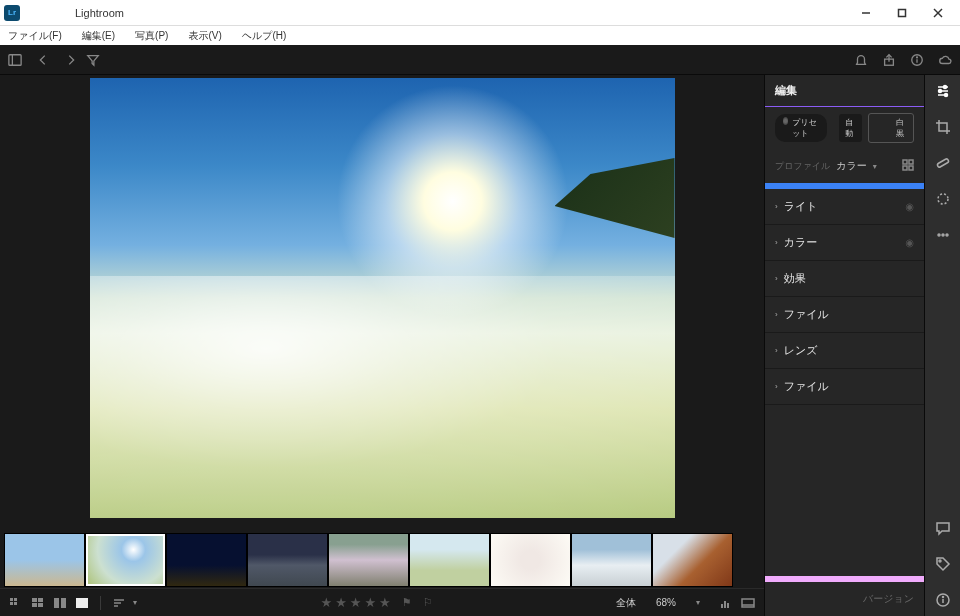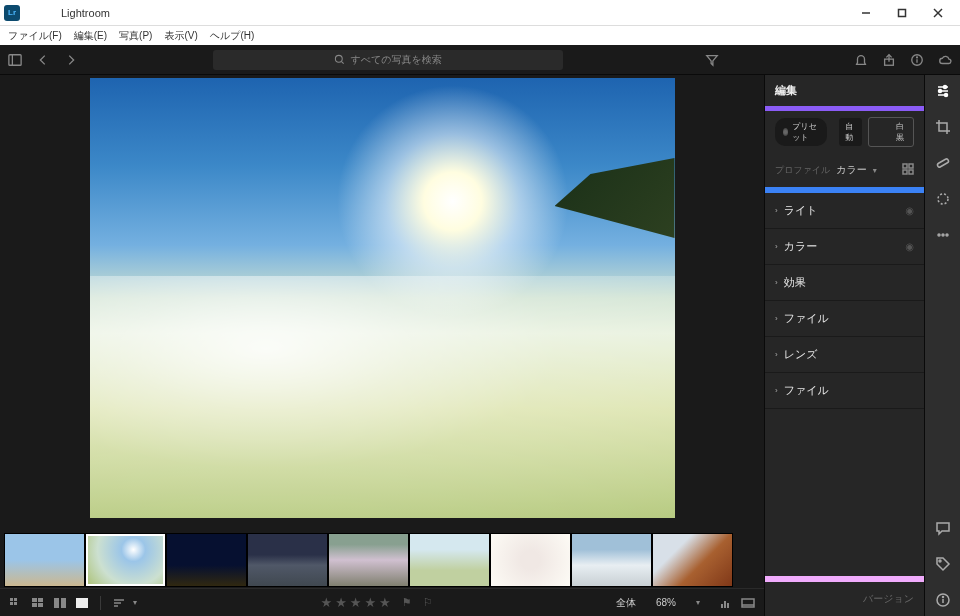--- a/index.html
+++ b/index.html
@@ -1,27 +1,27 @@
 <!DOCTYPE html>
 <html><head>
 <meta charset="utf-8">
 <style>
 * { margin: 0; padding: 0; box-sizing: border-box; font-family: "Segoe UI", Meiryo, sans-serif; }
 body { width: 960px; height: 616px; overflow: hidden; background: #fff; }
 
 
 .titlebar { height: 26px; background: #fff; display: flex; align-items: center; padding: 0 4px; border-bottom: 1px solid #ddd; }
-.titlebar .app-icon { width: 16px; height: 16px; background: #0c4a6e; border-radius: 3px; display: flex; align-items: center; justify-content: center; color: #4db8ff; font-size: 8px; font-weight: bold; margin-right: 1px; }
+.titlebar .app-icon { width: 16px; height: 16px; background: #0c4a6e; border-radius: 3px; display: flex; align-items: center; justify-content: center; color: #4db8ff; font-size: 8px; font-weight: bold; margin-right: 15px; }
 .titlebar .title { font-size: 11px; color: #333; flex: 1; padding-left: 40px; }
 .titlebar .win-controls { display: flex; }
 .titlebar .win-btn { width: 36px; height: 24px; display: flex; align-items: center; justify-content: center; color: #333; font-size: 12px; }
 .titlebar .win-btn svg { width: 10px; height: 10px; }
 
 
-.menubar { height: 19px; background: #fff; display: flex; align-items: center; padding: 0 4px; gap: 4px; }
+.menubar { height: 19px; background: #fff; display: flex; align-items: center; padding: 0 4px; gap: 12px; }
 .menubar .menu-item { font-size: 10px; color: #333; padding: 0 4px; }
 
 
 .app { height: calc(616px - 45px); background: #1a1a1a; display: flex; flex-direction: column; }
 
 
 .topbar { height: 30px; background: #1a1a1a; display: flex; align-items: center; padding: 0 8px; border-bottom: 1px solid #0a0a0a; }
 .topbar .left { display: flex; align-items: center; gap: 14px; }
 .topbar .icon { color: #888; display: flex; align-items: center; }
 .topbar .icon svg { width: 14px; height: 14px; }
@@ -74,23 +74,23 @@
 .bottombar .view-btn.active { color: #eee; }
 .bottombar .sep { width: 1px; height: 14px; background: #3a3a3a; margin: 0 4px; }
 .bottombar .stars { margin: 0 auto; color: #555; font-size: 13px; display: flex; align-items: center; gap: 3px; }
 .bottombar .flag { color: #555; font-size: 11px; margin-left: 8px; }
 .bottombar .zoom { color: #ccc; font-size: 10px; display: flex; align-items: center; gap: 20px; }
 .bottombar .chev { color: #888; font-size: 8px; }
 .bottombar .view-btn svg { width:14px; height:12px; }
 
 
 .right-panel { width: 160px; background: #262626; display: flex; flex-direction: column; border-left: 1px solid #0a0a0a; }
-.right-panel .heading { color: #eee; font-size: 11px; font-weight: bold; padding: 8px 10px; border-bottom: 5px solid #8b5cf6; }
+.right-panel .heading { color: #eee; font-size: 11px; font-weight: bold; padding: 8px 10px; border-bottom: 1px solid #8b5cf6; }
 .right-panel .row-btns { display: flex; gap: 6px; padding: 6px 10px; align-items: center; }
-.right-panel .preset-btn { background: #1a1a1a; border-radius: 10px; padding: 3px 8px; color: #ccc; font-size: 8px; display: flex; align-items: center; gap: 4px; }
+.right-panel .preset-btn { background: #1a1a1a; border-radius: 10px; padding: 3px 8px; color: #ccc; font-size: 8px; display: flex; align-items: flex-start; gap: 4px; }
 .right-panel .preset-btn .dot { width:8px; height:8px; border-radius:50%; background: radial-gradient(circle,#666 30%,#333 100%); }
 .right-panel .btn-small { background: #1a1a1a; border-radius: 3px; padding: 3px 6px; color: #ccc; font-size: 8px; }
 .right-panel .btn-small.outline { background: transparent; border: 1px solid #555; padding-left: 27px; }
 .right-panel .profile-row { display: flex; align-items: center; padding: 8px 10px; gap: 6px; border-bottom: 6px solid #3b82f6; }
 .right-panel .profile-label { color: #666; font-size: 9px; }
 .right-panel .profile-value { color: #ccc; font-size: 10px; }
 .right-panel .profile-row .chev { color: #888; font-size: 8px; }
 .right-panel .profile-row .grid-icon { margin-left: auto; color: #888; }
 .right-panel .section { padding: 10px 10px; border-bottom: 1px solid #1a1a1a; display: flex; align-items: center; gap: 6px; }
 .right-panel .section .chev { color: #aaa; font-size: 8px; }
@@ -155,27 +155,20 @@
           <svg viewBox="0 0 16 16">
             <polyline points="10,3 5,8 10,13"></polyline>
           </svg>
         </div>
       <div class="icon">
           <svg viewBox="0 0 16 16">
             <polyline points="6,3 11,8 6,13"></polyline>
           </svg>
         </div>
     </div>
-    <div class="search">
-      <svg viewBox="0 0 16 16" width="11" height="11">
-          <circle cx="7" cy="7" r="5"></circle>
-          <line x1="11" y1="11" x2="14" y2="14"></line>
-        </svg>
-      <span>すべての写真を検索</span>
-    </div>
     <div class="icon filter">
         <svg viewBox="0 0 16 16">
           <polygon points="2,3 14,3 9,9 9,14 7,12 7,9"></polygon>
         </svg>
       </div>
     <div class="right">
       <div class="icon">
           <svg viewBox="0 0 16 16">
             <path d="M4 11 V7 a4 4 0 0 1 8 0 V11 l1 2 H3 Z"></path>
           </svg>

